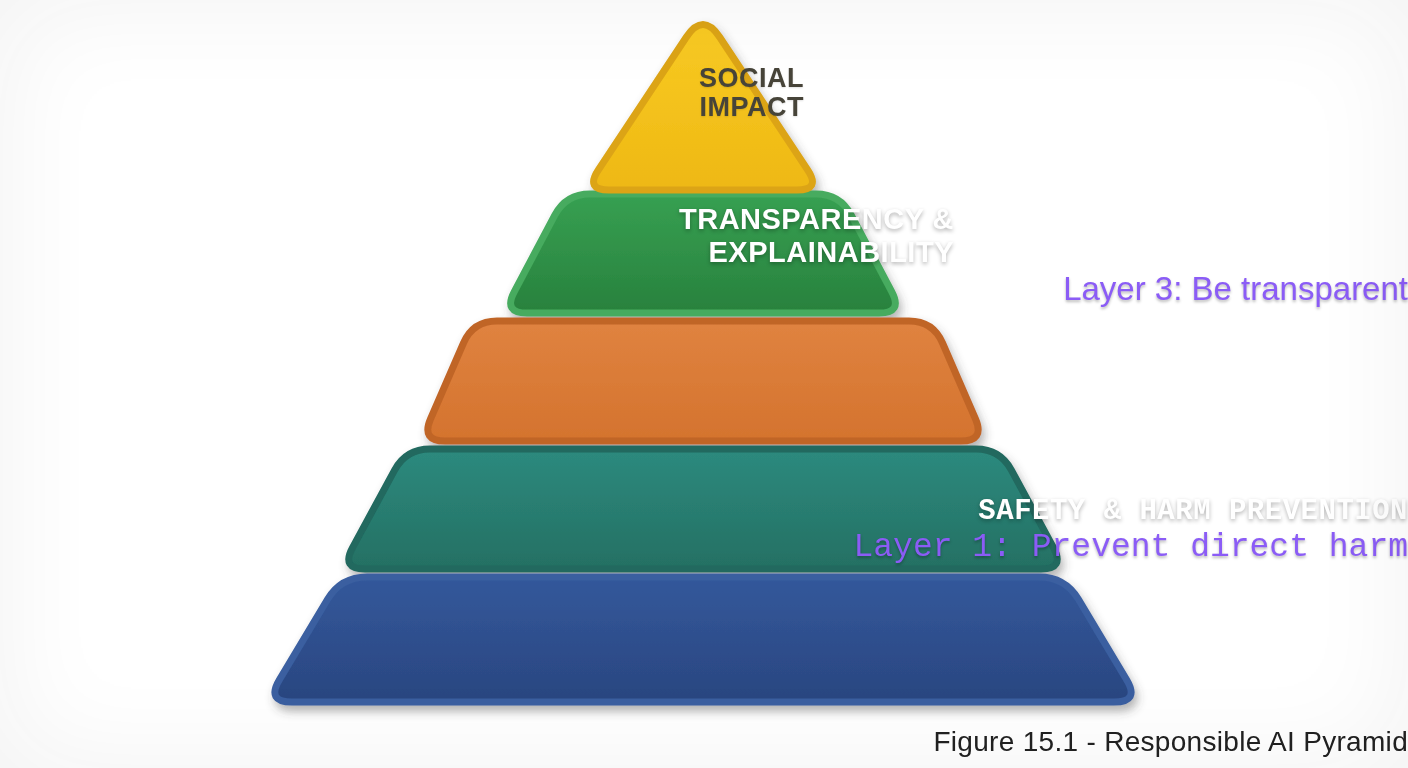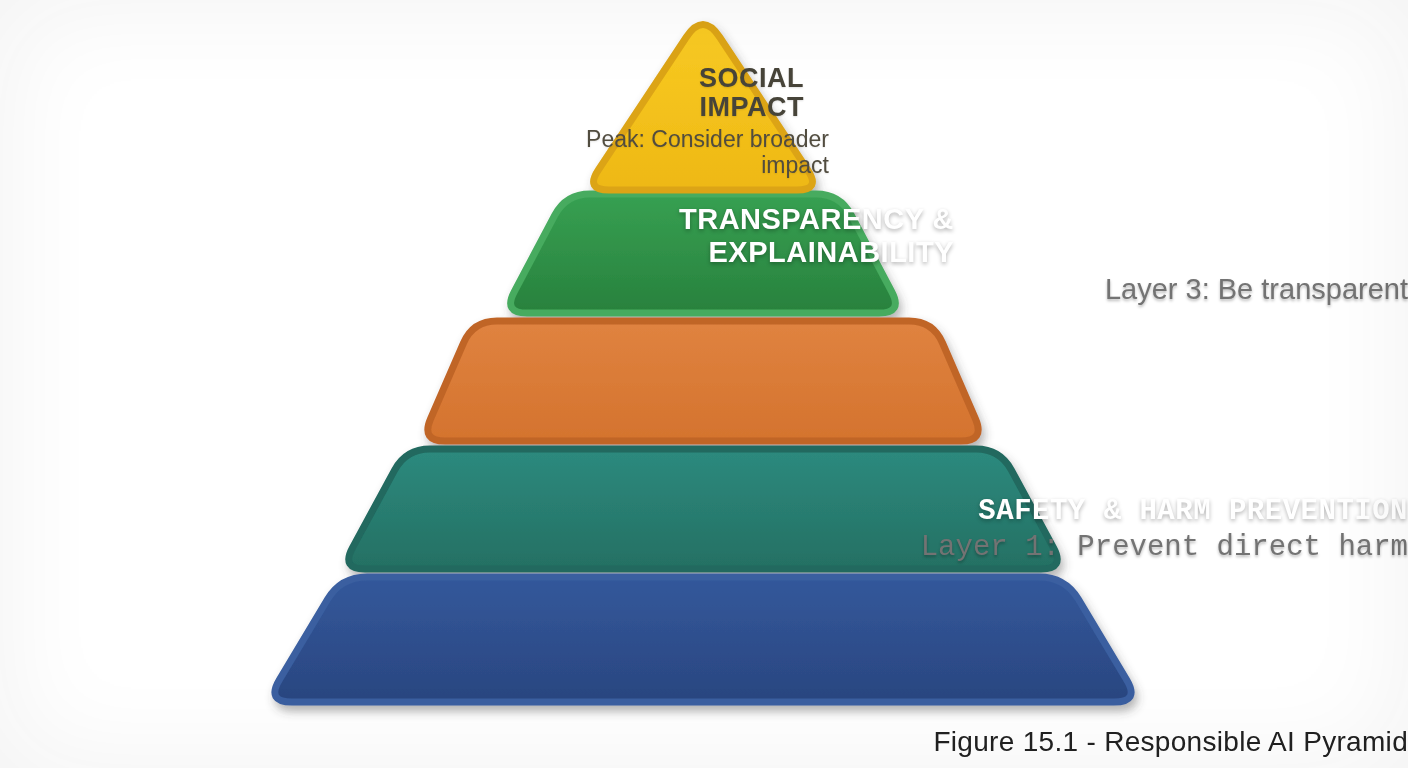--- a/index.html
+++ b/index.html
@@ -38,22 +38,22 @@
     font-weight: bold;
     color: #ffffff;
     font-size: 29px;
     line-height: 33px;
     letter-spacing: 0.5px;
     margin: 0 auto;
     text-shadow: 0 2px 4px rgba(0,0,0,0.30);
   }
   .layer-subtitle {
     font-weight: normal;
-    color: #737373;
-    font-size: 29px;
+    color: #8b5cf6;
+    font-size: 33px;
     line-height: 30px;
     margin: 5px auto 0 auto;
     text-shadow: 0 2px 3px rgba(0,0,0,0.28);
   }
   
   .text-social .layer-title {
     color: #474439;
     font-size: 27px;
     line-height: 29px;
     max-width: 200px;
@@ -119,21 +119,20 @@
       <path d="M 497 321 L 909 321 Q 933 321 942.5 343 L 975.5 419 Q 985 441 961 441 L 445 441 Q 421 441 430.5 419 L 463.5 343 Q 473 321 497 321 Z" fill="url(#gradOrange)" stroke="#C06528" stroke-width="7" stroke-linejoin="round"></path>
 
       <path d="M 590 194 L 816 194 Q 840 194 851.2 215.2 L 891.8 291.8 Q 903 313 879 313 L 527 313 Q 503 313 514.2 291.8 L 554.8 215.2 Q 566 194 590 194 Z" fill="url(#gradGreen)" stroke="#46AB5E" stroke-width="7" stroke-linejoin="round"></path>
 
       <path d="M 686.4 37 Q 703 12 719.6 37 L 807.7 170 Q 821 190 797 190 L 609 190 Q 585 190 598.3 170 Z" fill="url(#gradYellow)" stroke="#DCA414" stroke-width="7" stroke-linejoin="round"></path>
     </g>
   </svg>
 
   <div class="layer-text text-social" style="top: 64px;">
     <div class="layer-title">SOCIAL IMPACT</div>
-    <div class="layer-subtitle">Peak: Consider broader impact</div>
   </div>
 
   <div class="layer-text text-transparency" style="top: 203px;">
     <div class="layer-title">TRANSPARENCY &amp; EXPLAINABILITY</div>
     <div class="layer-subtitle">Layer 3: Be transparent</div>
   </div>
 
 
   <div class="layer-text" style="top: 495px; font-family: Liberation Mono, monospace;">
     <div class="layer-title">SAFETY &amp; HARM PREVENTION</div>

